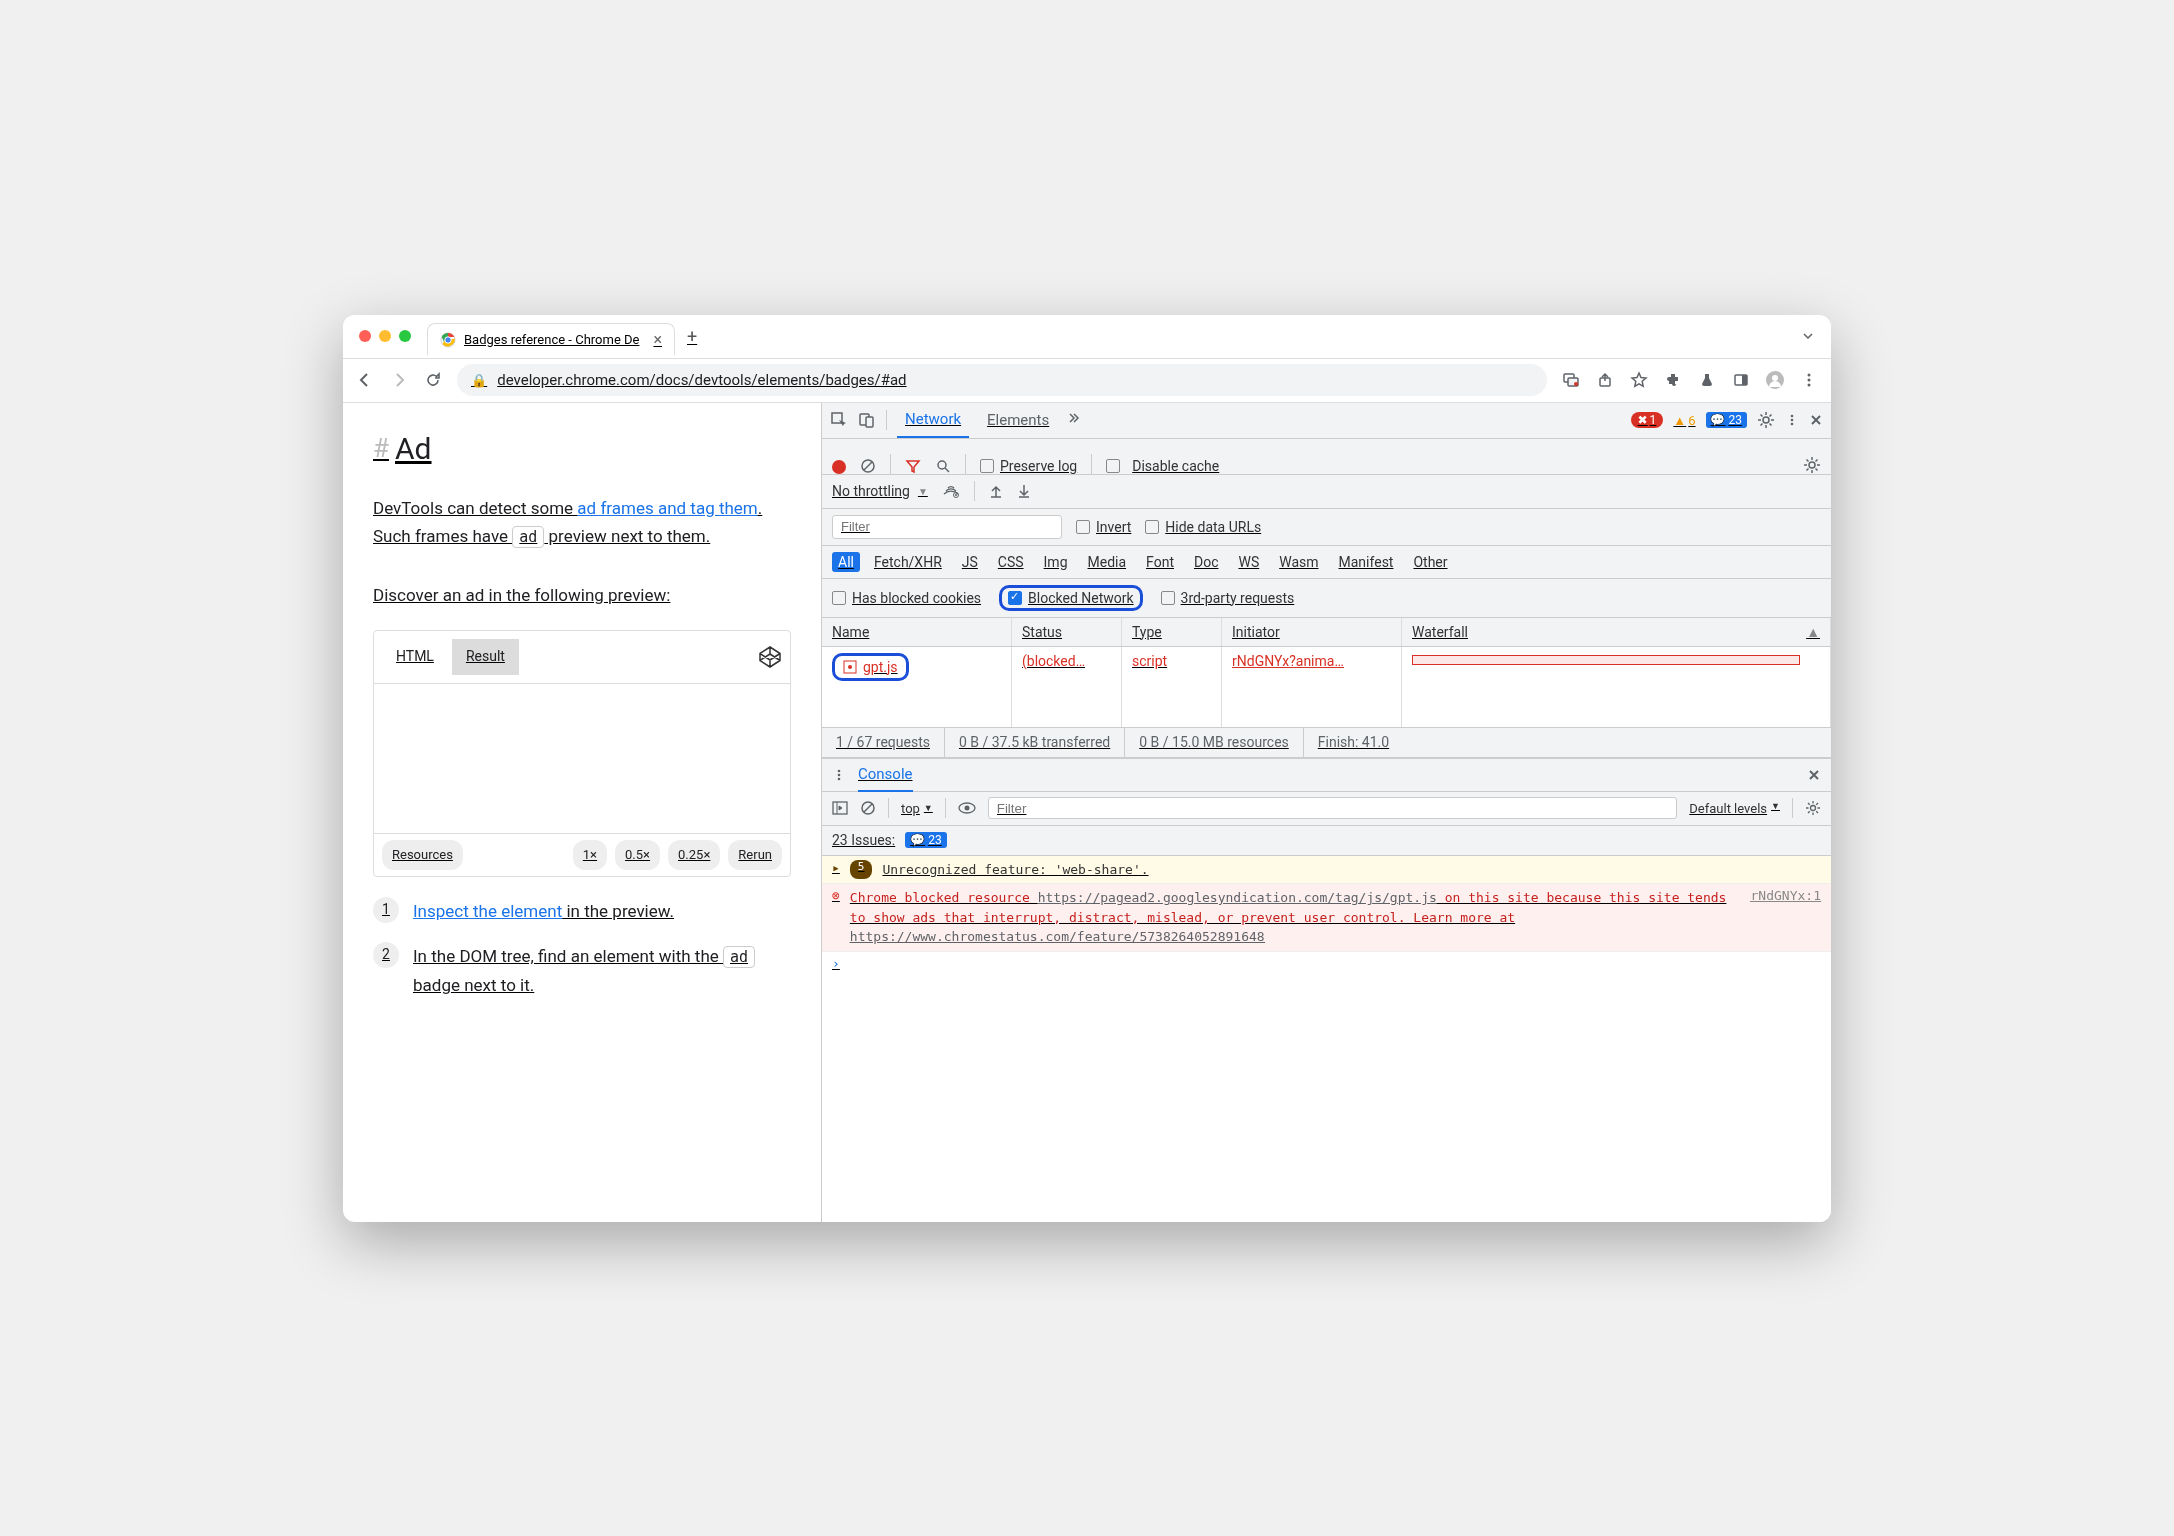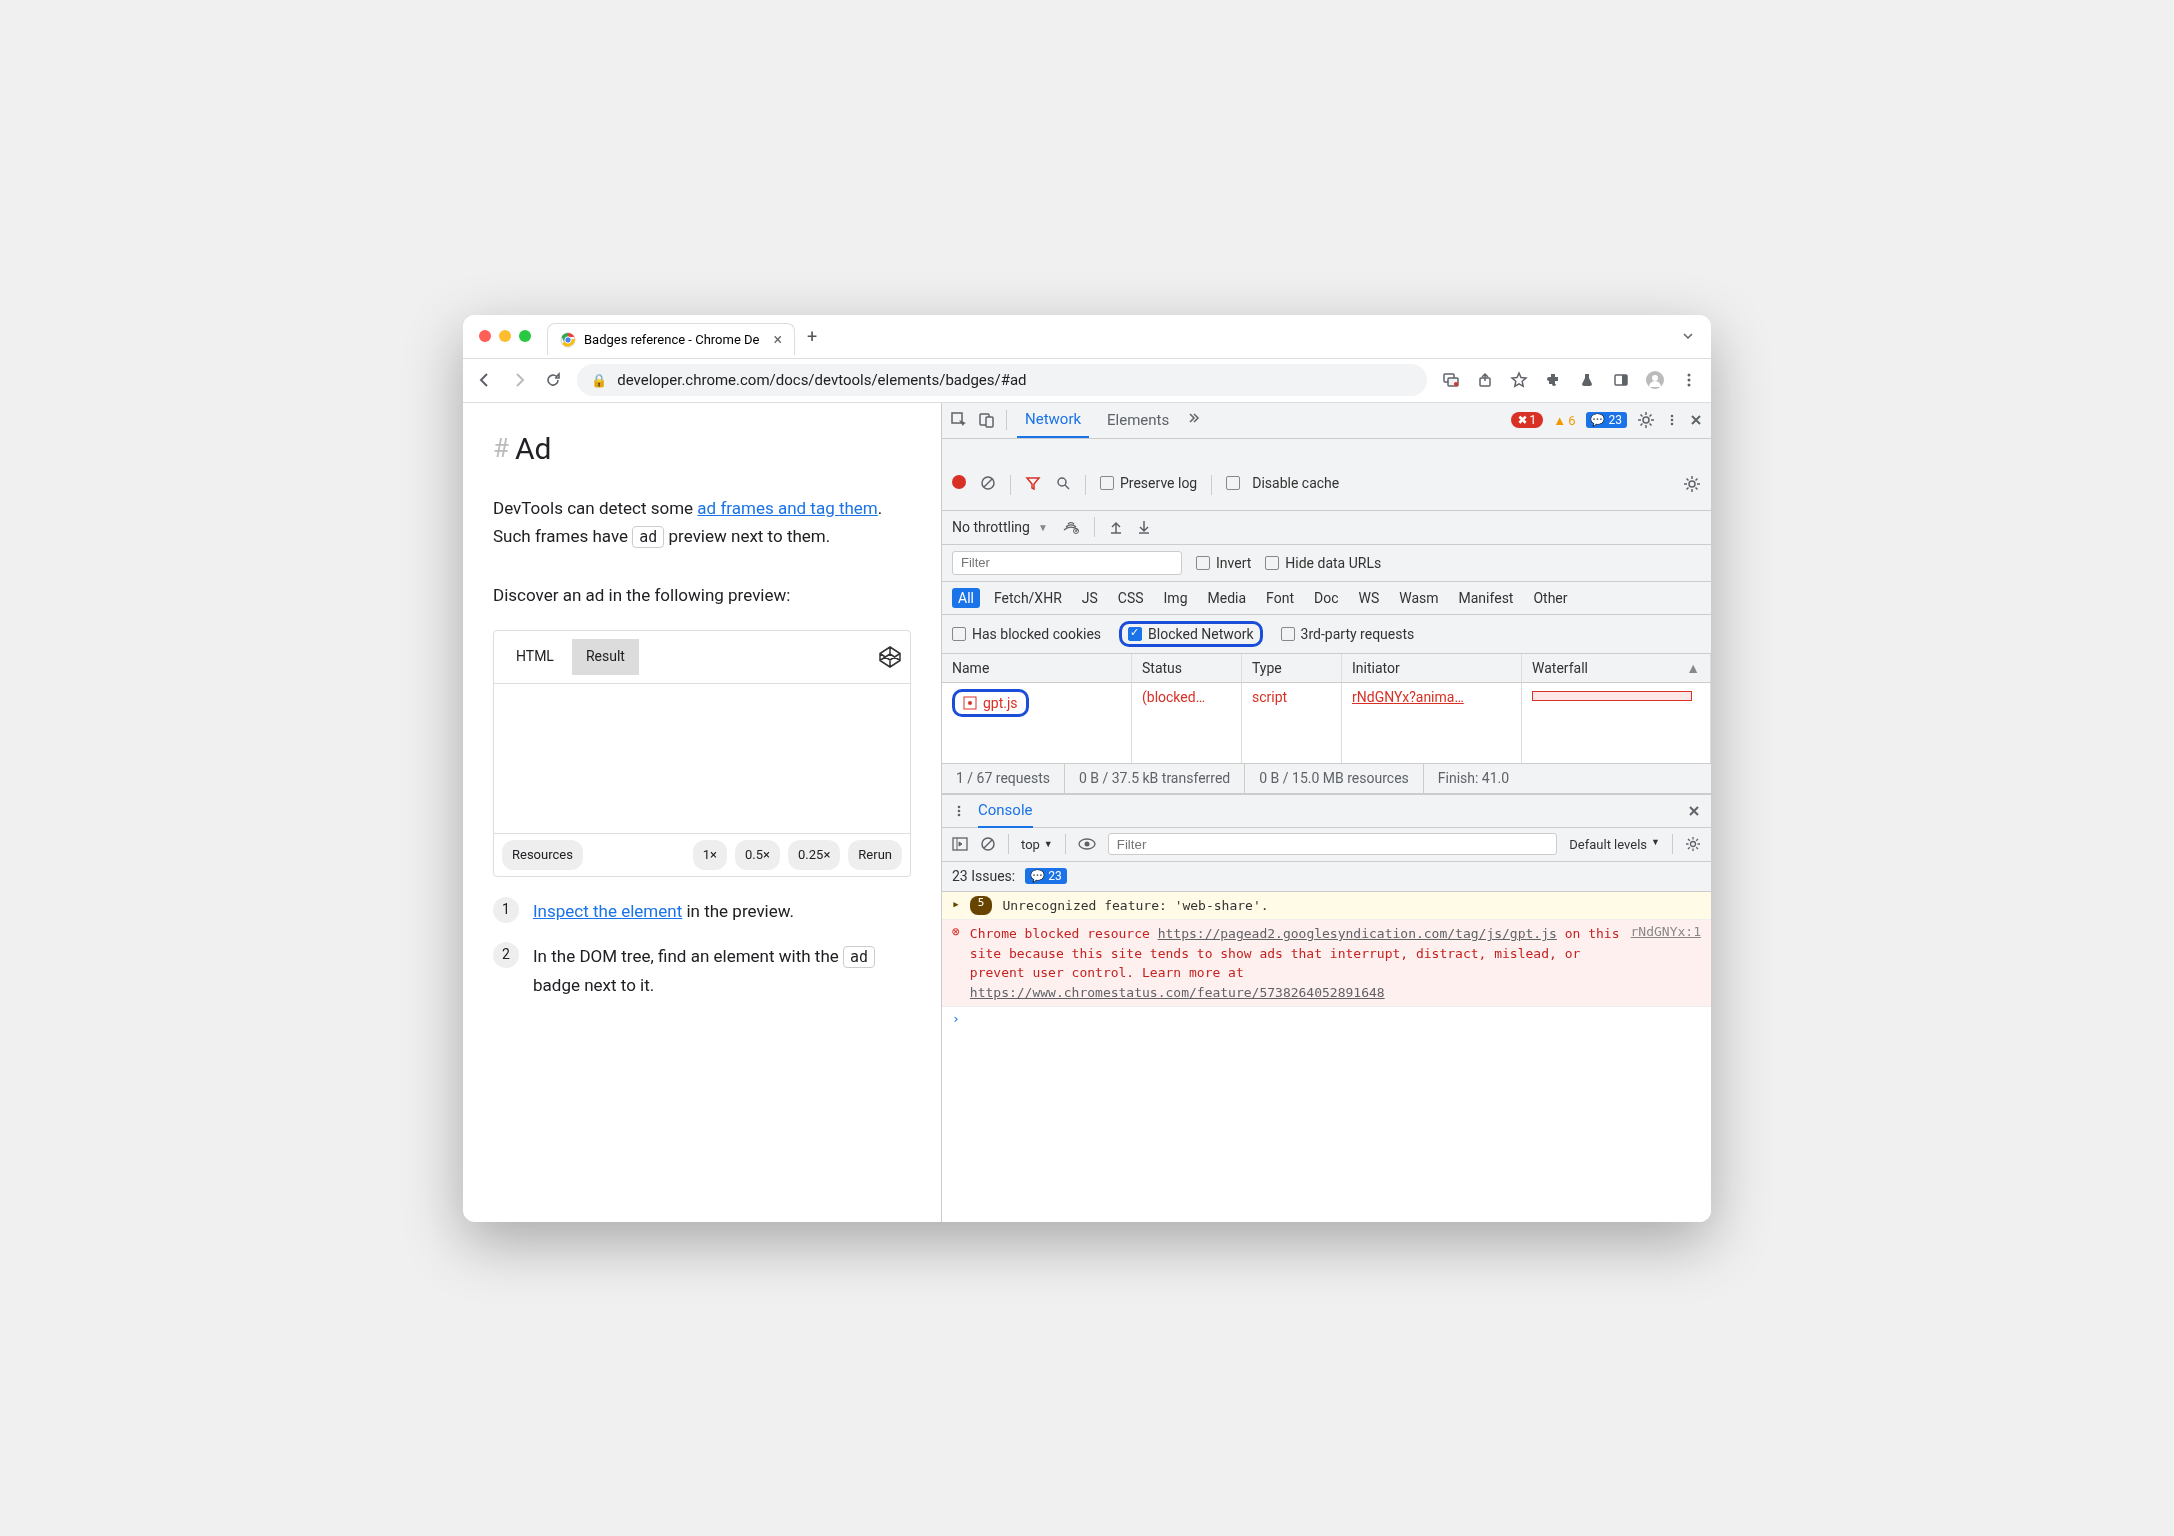--- a/index.html
+++ b/index.html
@@ -1,17 +1,17 @@
 <!DOCTYPE html>
 <html><head>
 <meta charset="utf-8">
 <style>
 * { box-sizing: border-box; margin: 0; padding: 0; }
 body { font-family: -apple-system, BlinkMacSystemFont, "Segoe UI", Roboto, sans-serif; background: #f0f0f0; display: flex; justify-content: center; align-items: center; min-height: 100vh; padding: 40px; }
-.window { width: 1248px; height: 907px; background: #fff; border-radius: 12px; box-shadow: 0 20px 60px rgba(0,0,0,0.3); overflow: hidden; display: flex; flex-direction: column; }
+.window { width: 1488px; height: 907px; background: #fff; border-radius: 12px; box-shadow: 0 20px 60px rgba(0,0,0,0.3); overflow: hidden; display: flex; flex-direction: column; text-decoration: underline; }
 .titlebar { height: 44px; background: #fff; border-bottom: 1px solid #ddd; display: flex; align-items: center; padding: 0 16px; }
 .traffic-lights { display: flex; gap: 8px; margin-right: 16px; }
 .tl { width: 12px; height: 12px; border-radius: 50%; }
 .tl.red { background: #ff5f57; }
 .tl.yellow { background: #febc2e; }
 .tl.green { background: #28c840; }
 .tab { display: flex; align-items: center; gap: 8px; background: #fff; border: 1px solid #ddd; border-bottom: none; border-radius: 8px 8px 0 0; padding: 6px 12px; font-size: 13px; margin-top: 6px; }
 .tab-close { font-size: 16px; color: #666; margin-left: 6px; }
 .new-tab { margin-left: 12px; font-size: 18px; color: #555; }
 .tab-overflow { margin-left: auto; }
@@ -37,21 +37,21 @@
 .step { display: flex; gap: 14px; margin-bottom: 16px; }
 .step-num { width: 26px; height: 26px; background: #eee; border-radius: 50%; display: flex; align-items: center; justify-content: center; font-size: 14px; flex-shrink: 0; }
 .devtools { flex: 1; border-left: 1px solid #ccc; background: #f1f3f4; display: flex; flex-direction: column; font-size: 14px; color: #333; overflow: hidden; }
 .dt-tabbar { height: 36px; border-bottom: 1px solid #ccc; display: flex; align-items: center; padding: 0 8px; gap: 10px; background: #f1f3f4; }
 .dt-tab { padding: 0 8px; height: 36px; display: flex; align-items: center; font-size: 15px; color: #5f6368; }
 .dt-tab.active { color: #1a73e8; border-bottom: 2px solid #1a73e8; }
 .dt-spacer { flex: 1; }
 .err-badge { background: #d93025; color: #fff; border-radius: 10px; padding: 1px 7px; font-size: 12px; display: flex; align-items: center; gap: 2px; }
 .warn-badge { color: #f29900; font-size: 13px; display: flex; align-items: center; gap: 2px; }
 .msg-badge { background: #1a73e8; color: #fff; border-radius: 3px; padding: 1px 5px; font-size: 12px; display: flex; align-items: center; gap: 3px; }
-.net-toolbar { height: 36px; border-bottom: 1px solid #ccc; display: flex; align-items: flex-start; padding: 0 10px; gap: 14px; margin-top: 36px; }
+.net-toolbar { height: 36px; border-bottom: 1px solid #ccc; display: flex; align-items: flex-end; padding: 0 10px; gap: 14px; }
 .record-dot { width: 14px; height: 14px; background: #d93025; border-radius: 50%; }
 .divider { width: 1px; height: 20px; background: #ccc; }
 .net-toolbar2 { height: 34px; border-bottom: 1px solid #ccc; display: flex; align-items: center; padding: 0 10px; gap: 14px; }
 .filter-row { border-bottom: 1px solid #ccc; padding: 6px 10px; display: flex; align-items: center; gap: 14px; flex-wrap: wrap; }
 .filter-input { flex: 0 0 230px; background: #fff; border: 1px solid #ccc; border-radius: 3px; height: 24px; padding: 0 8px; font-size: 13px; }
 .filter-types { border-bottom: 1px solid #ccc; padding: 6px 10px; display: flex; gap: 8px; flex-wrap: wrap; font-size: 14px; }
 .ft { padding: 2px 6px; text-align: right; }
 .ft.active { background: #1a73e8; color: #fff; border-radius: 3px; }
 .filter-checks { border-bottom: 1px solid #ccc; padding: 6px 10px; display: flex; gap: 18px; font-size: 14px; align-items: center; }
 .highlight-box { border: 3px solid #1a4ed8; border-radius: 10px; padding: 2px 6px; display: flex; align-items: center; gap: 6px; }

